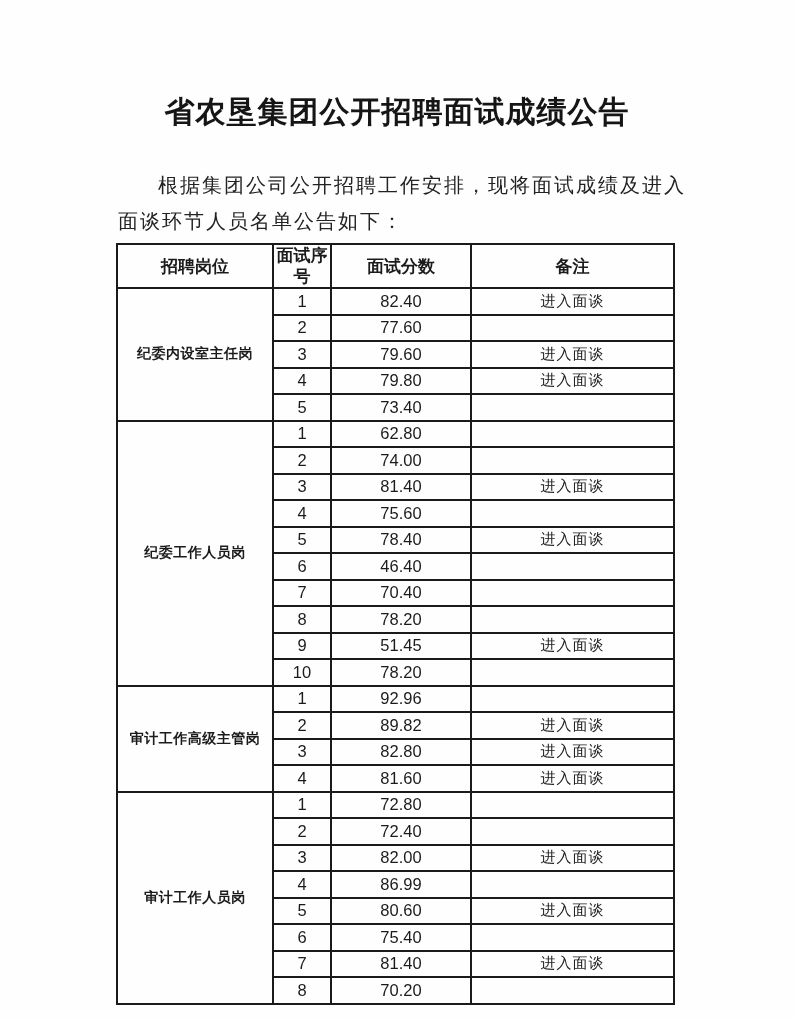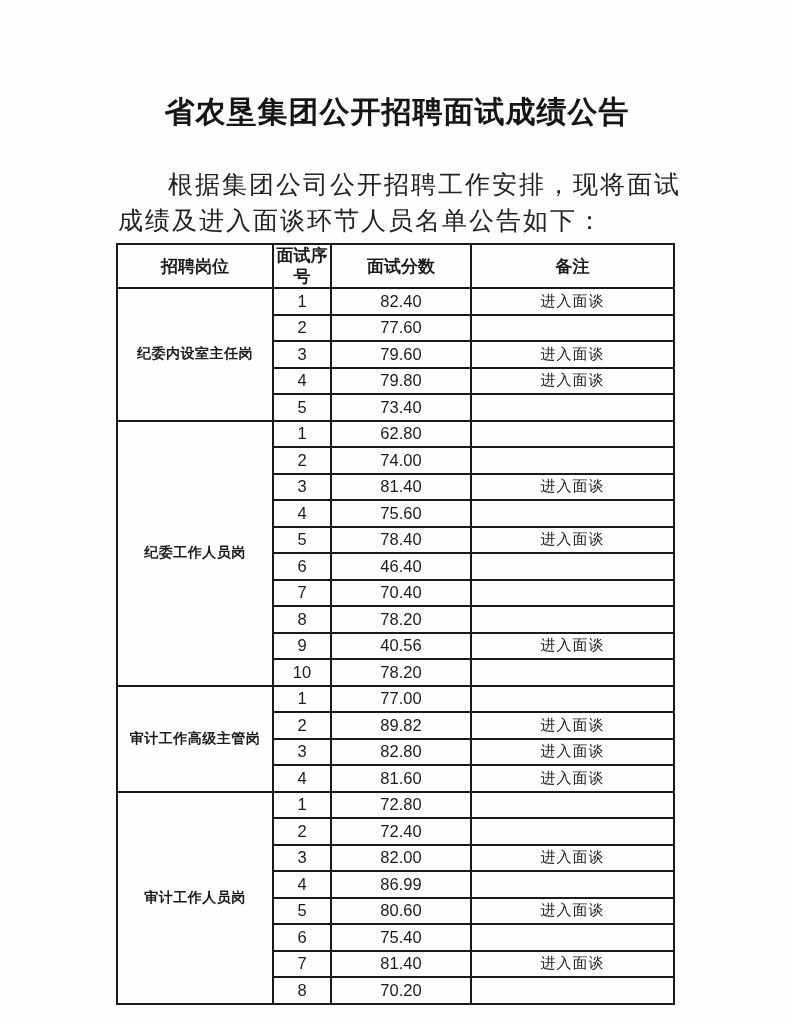--- a/index.html
+++ b/index.html
@@ -22,21 +22,21 @@
     font-family: "DejaVu Sans", "Liberation Sans", sans-serif;
     font-weight: 700;
     font-size: 30px;
     letter-spacing: 1px;
     color: #151515;
   }
   .doc-intro {
     position: absolute;
     top: 167px; left: 118px; width: 575px;
     font-family: "Liberation Serif", "DejaVu Serif", serif;
-    font-size: 25px;
+    font-size: 20px;
     line-height: 36px;
     letter-spacing: 2px;
     text-indent: 2em;
     color: #222222;
     word-break: break-all;
   }
   table.score-table {
     position: absolute;
     top: 243px; left: 116px;
     width: 557px;
@@ -167,32 +167,32 @@
           <td class="score-cell">70.40</td>
           <td class="remark-cell"></td>
         </tr>
         <tr>
           <td class="no-cell">8</td>
           <td class="score-cell">78.20</td>
           <td class="remark-cell"></td>
         </tr>
         <tr>
           <td class="no-cell">9</td>
-          <td class="score-cell">40.56</td>
+          <td class="score-cell">51.45</td>
           <td class="remark-cell">进入面谈</td>
         </tr>
         <tr>
           <td class="no-cell">10</td>
           <td class="score-cell">78.20</td>
           <td class="remark-cell"></td>
         </tr>
         <tr>
           <td class="pos-cell" rowspan="4">审计工作高级主管岗</td>
           <td class="no-cell">1</td>
-          <td class="score-cell">77.00</td>
+          <td class="score-cell">92.96</td>
           <td class="remark-cell"></td>
         </tr>
         <tr>
           <td class="no-cell">2</td>
           <td class="score-cell">89.82</td>
           <td class="remark-cell">进入面谈</td>
         </tr>
         <tr>
           <td class="no-cell">3</td>
           <td class="score-cell">82.80</td>

